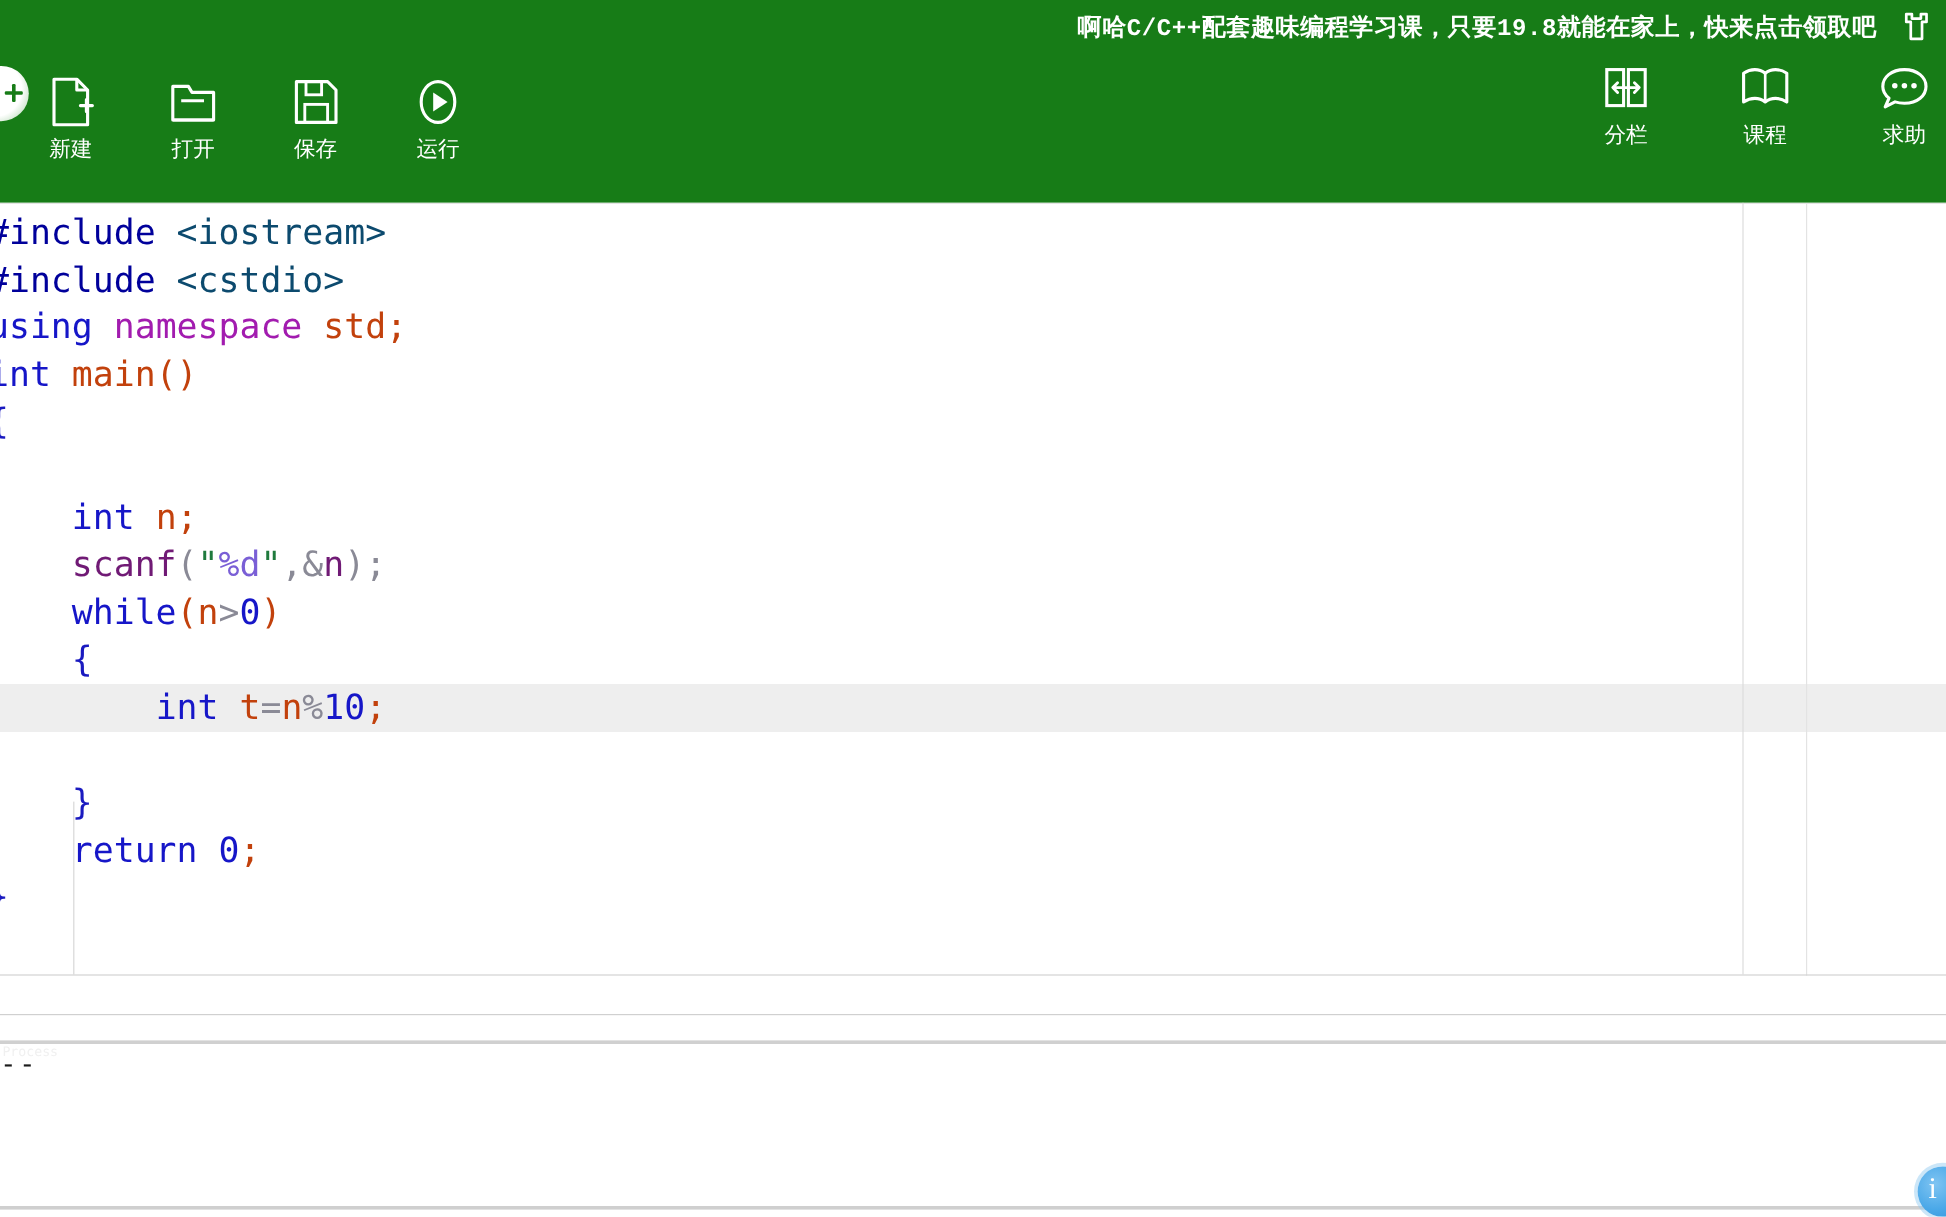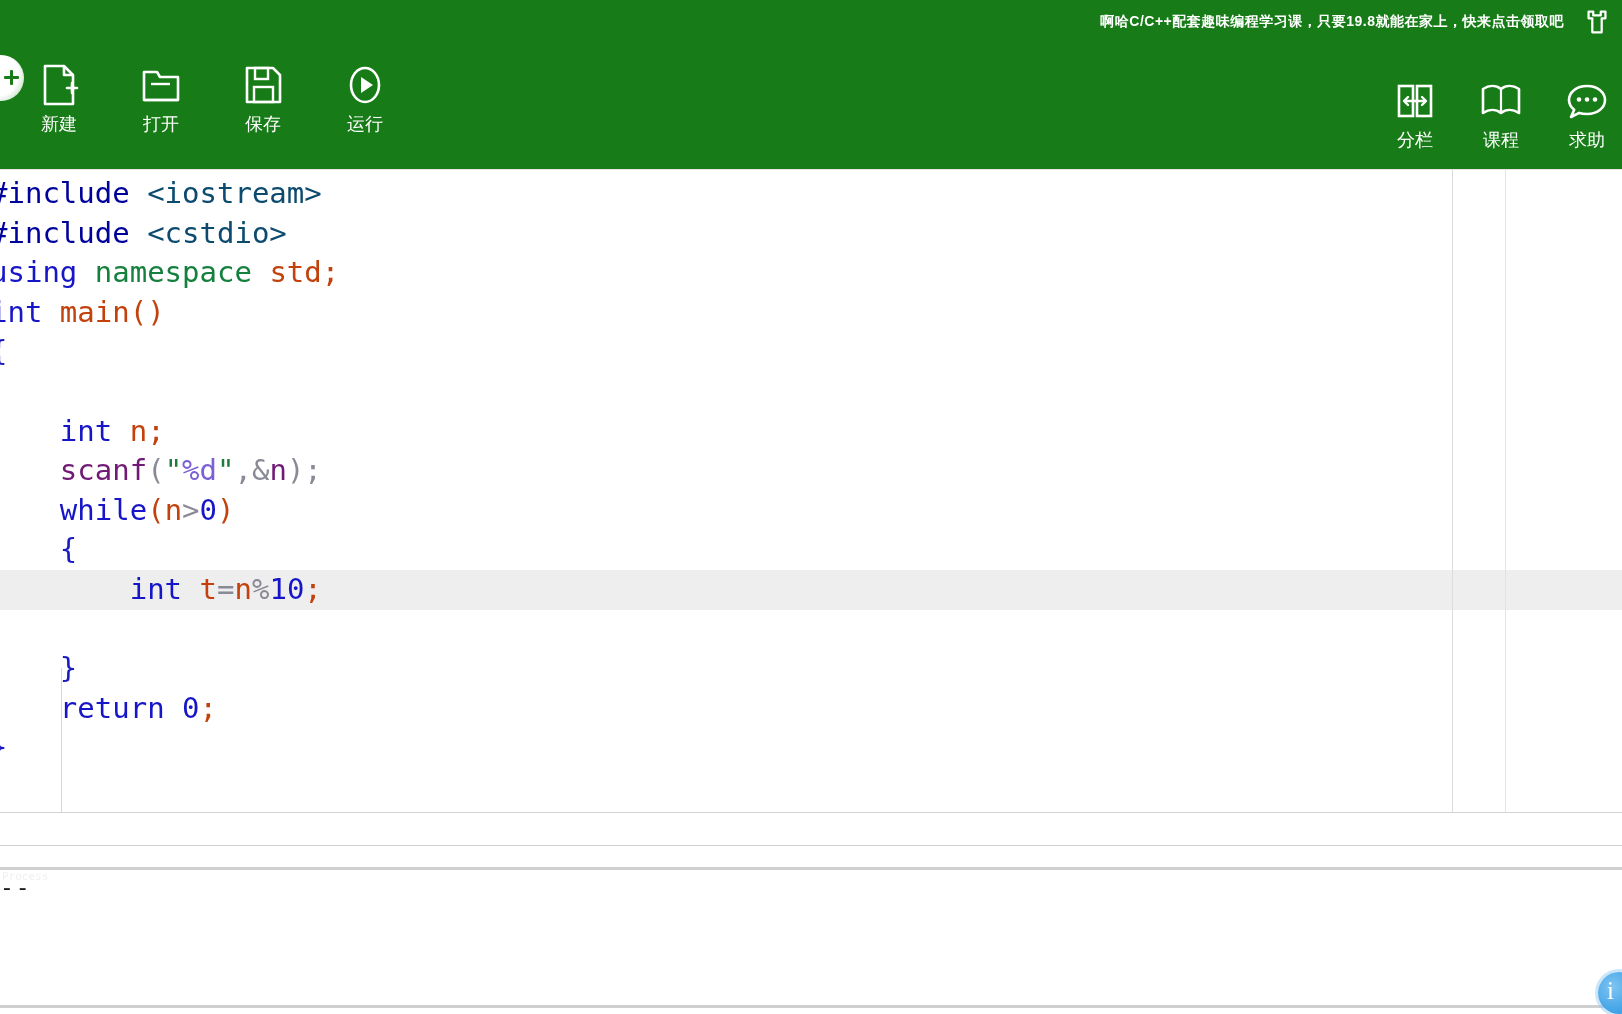--- a/index.html
+++ b/index.html
@@ -15,30 +15,30 @@
     position:absolute;left:0;top:0;width:1622px;height:169px;
     background:#177c17;
     overflow:hidden;
   }
   .banner{
     position:absolute;right:0;top:0;height:44px;width:760px;
     display:flex;align-items:center;justify-content:flex-end;
     padding-right:10px;box-sizing:border-box;gap:18px;
   }
   .banner-text{
-    color:#ffffff;font-size:14px;font-weight:bold;white-space:nowrap;
-    font-family:Liberation Sans, sans-serif;letter-spacing:.5px;
+    color:#ffffff;font-size:20px;font-weight:bold;white-space:nowrap;
+    font-family:Liberation Mono, monospace;letter-spacing:.5px;
   }
   .banner-icon{width:30px;height:30px;flex:0 0 auto;}
 
   .tb-left{
     position:absolute;left:28px;top:62px;display:flex;gap:40px;
   }
   .tb-right{
-    position:absolute;right:4px;top:78px;display:flex;gap:24px;
+    position:absolute;right:4px;top:50px;display:flex;gap:54px;
   }
   .tb-btn{
     width:62px;display:flex;flex-direction:column;align-items:center;
     cursor:pointer;user-select:none;
   }
   .tb-ico{width:44px;height:46px;display:block;}
   .tb-lab{
     margin-top:4px;color:#ffffff;font-size:18px;white-space:nowrap;
     font-family:"Liberation Serif",serif;
   }
@@ -77,21 +77,21 @@
   .ln .txt{position:relative;left:-10px;display:inline-block;}
   .ln.cur{background:#eeeeee;}
   .ln.cur .hl{
     position:absolute;left:0;top:0;width:1452px;height:39.6px;
     background:#ececec;z-index:-1;
   }
   
   .t-pre{color:#00009b;}
   .t-hdr{color:#0c4a6e;}
   .t-kw{color:#1616c8;}
-  .t-plain{color:#15803d;}
+  .t-plain{color:#a21caf;}
   .t-id{color:#701a75;}
   .t-dark{color:#c2410c;}
   .t-str{color:#1f7a3d;}
   .t-fmt{color:#7a5fd6;}
   .t-num{color:#1616c8;}
   .t-op{color:#8a8a96;}
   .t-brace{color:#1a1ac0;}
 
   
   .iguide{

